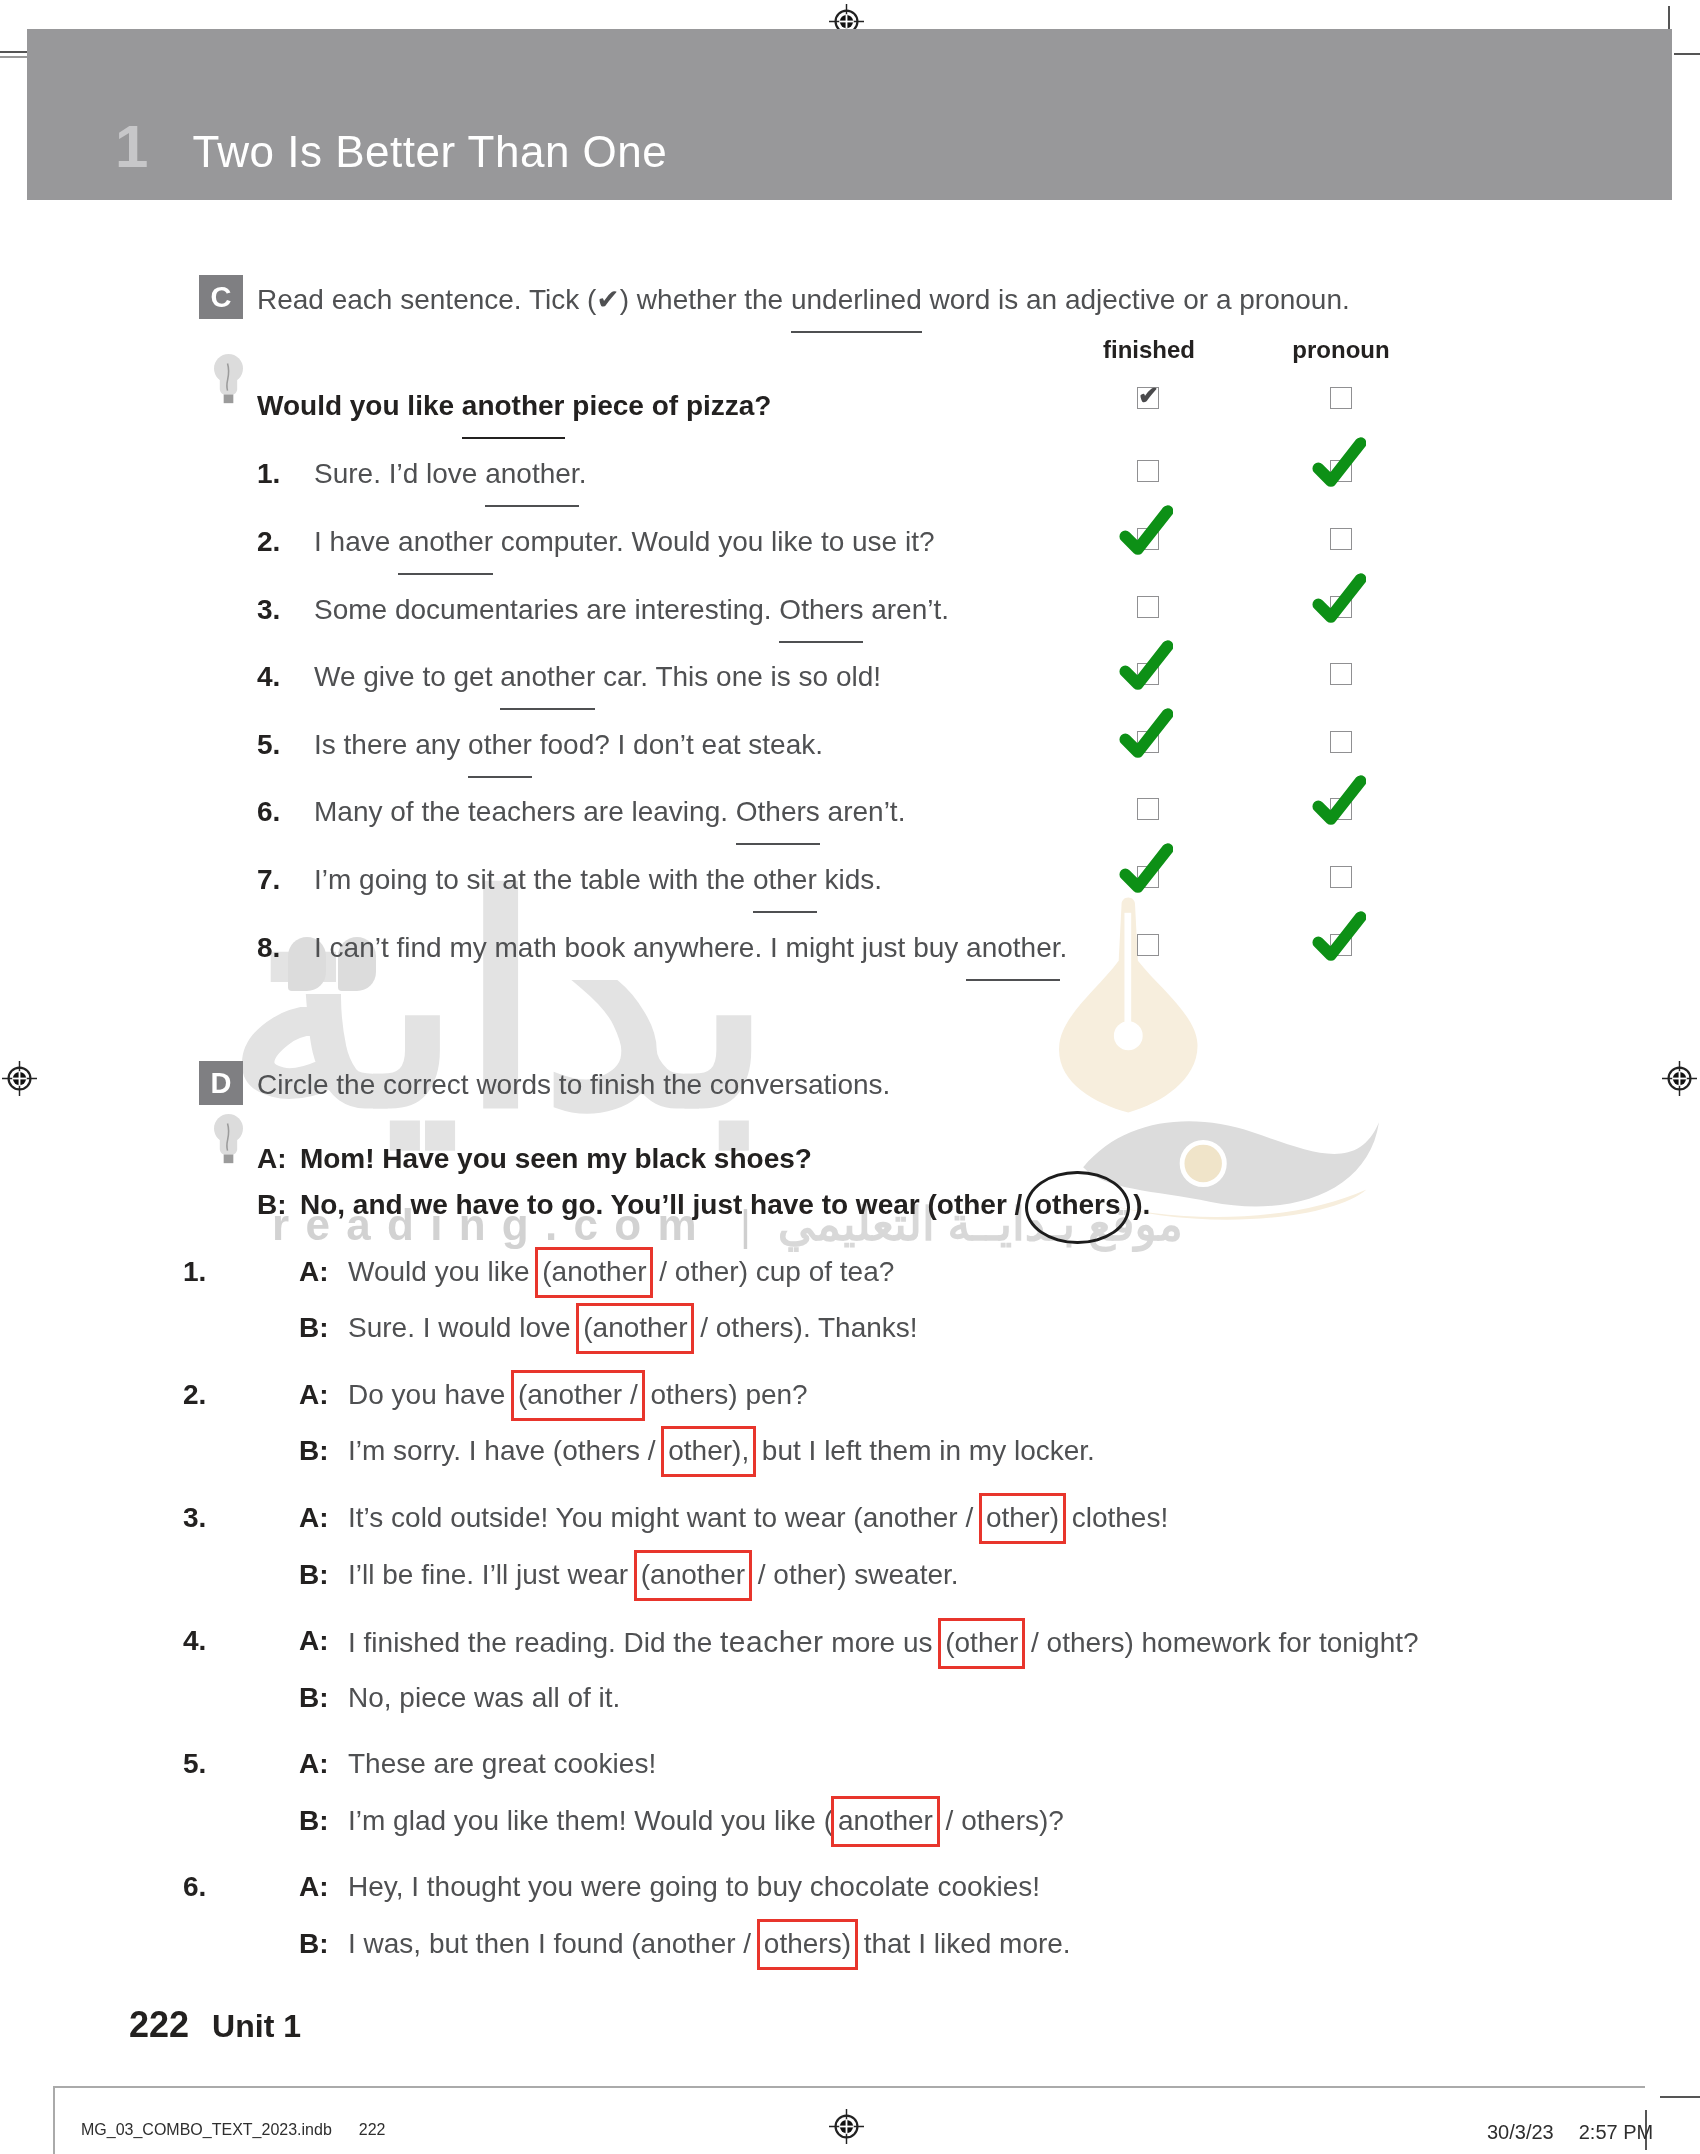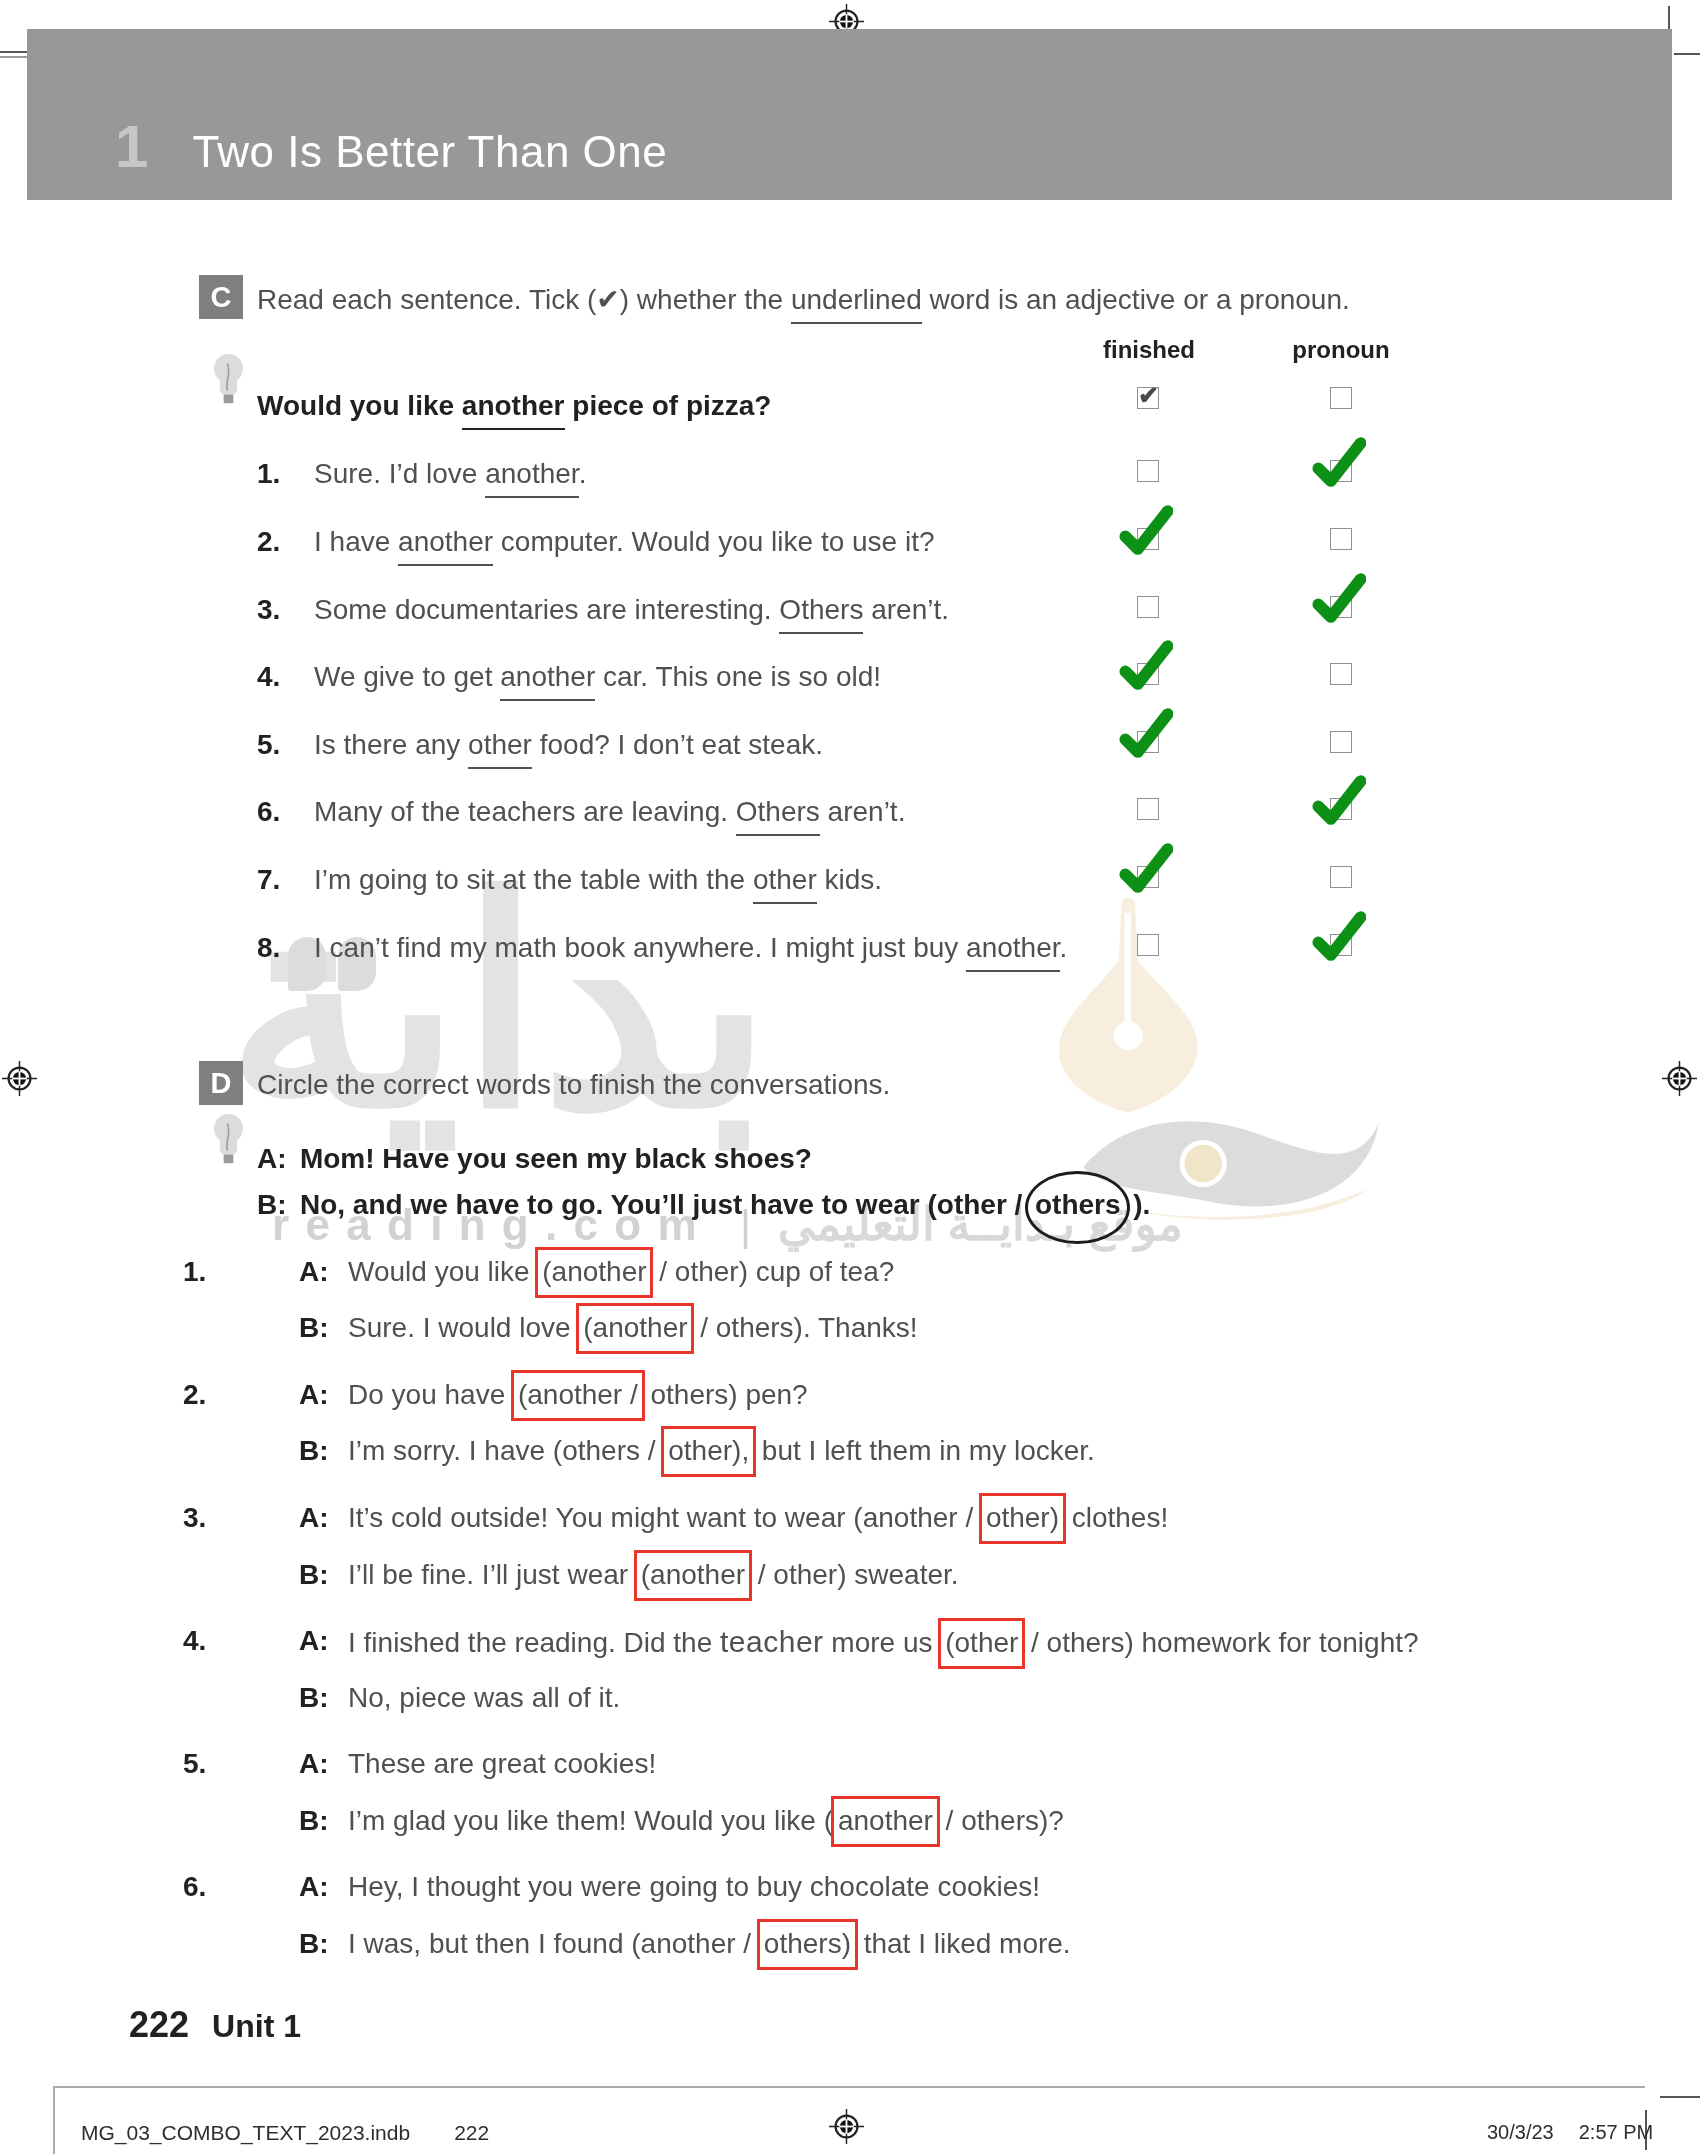--- a/index.html
+++ b/index.html
@@ -29,21 +29,21 @@
 
   
   .badge{position:absolute;width:44px;height:44px;background:#7f7f82;color:#fff;font-size:29px;font-weight:700;
          display:flex;align-items:center;justify-content:center;z-index:2}
   .badge-c{left:199px;top:275px}
   .badge-d{left:199px;top:1061px}
   .instruction{position:absolute;left:257px;font-size:28px;color:#4f5052;z-index:2;white-space:nowrap}
   .c-instr{top:283px}
   .d-instr{top:1069px}
 
-  .u{border-bottom:2.4px solid currentColor;padding-bottom:7px}
+  .u{border-bottom:2.4px solid currentColor;padding-bottom:16px}
   .alt{font-size:30px;letter-spacing:0.5px}
 
   .bulb{position:absolute;width:35px;height:56px;z-index:2}
   .bulb-c{left:211px;top:352px}
   .bulb-d{left:211px;top:1112px}
 
   
   .col-head{position:absolute;top:336px;transform:translateX(-50%);font-size:24px;font-weight:700;color:#232120;z-index:2}
   .col-adj{left:1149px}
   .col-pro{left:1341px}
@@ -76,21 +76,21 @@
 
   
   .page-footer{position:absolute;left:129px;top:2004px;display:flex;align-items:baseline;gap:23px;z-index:2}
   .pg-num{font-size:36px;font-weight:700;color:#232120}
   .pg-unit{font-size:32px;font-weight:700;color:#232120}
 
   .slug-h{position:absolute;left:53px;top:2086px;width:1592px;height:1.9px;background:#aaa}
   .slug-vl{position:absolute;left:53px;top:2086px;width:1.9px;height:69px;background:#aaa}
   .slug-vr{position:absolute;left:1645px;top:2110px;width:1.9px;height:40px;background:#555}
   .slug-hr{position:absolute;left:1660px;top:2096px;width:40px;height:1.9px;background:#555}
-  .print-left{position:absolute;left:81px;top:2121px;display:flex;gap:44px;font-size:21px;color:#2e2e2e;z-index:2}
+  .print-left{position:absolute;left:81px;top:2121px;display:flex;gap:27px;font-size:16px;color:#2e2e2e;z-index:2}
   .print-right{position:absolute;left:1487px;top:2121px;display:flex;gap:25px;font-size:20px;color:#2e2e2e;z-index:2}
 </style>
 </head>
 <body>
 
 <div class="page">
 
   <div class="mark" style="left:0;top:51px;width:46px;height:1.9px"></div>
   <div class="mark" style="left:0;top:56px;width:46px;height:1.9px;background:#999"></div>
   <div class="mark" style="left:72px;top:37px;width:1.9px;height:9.6px"></div>

